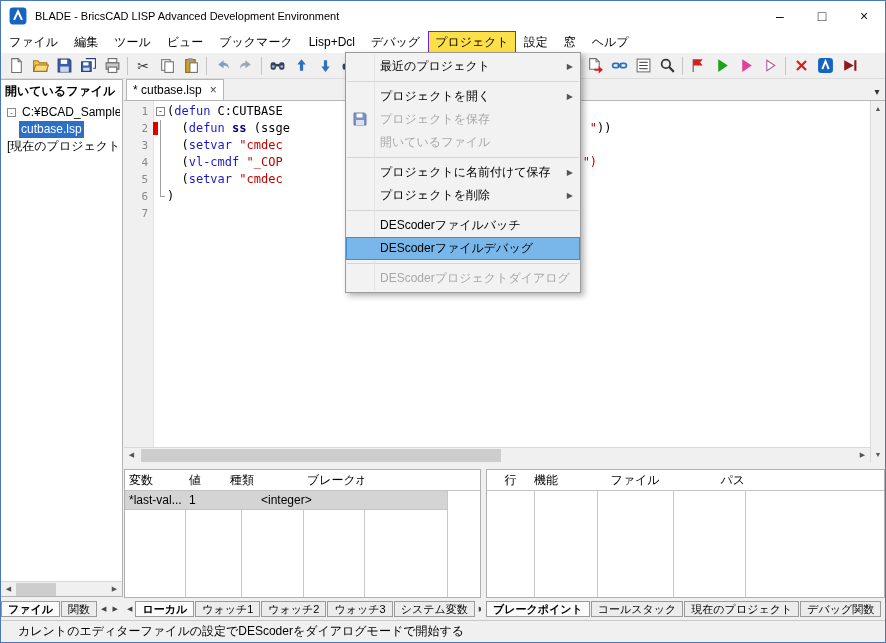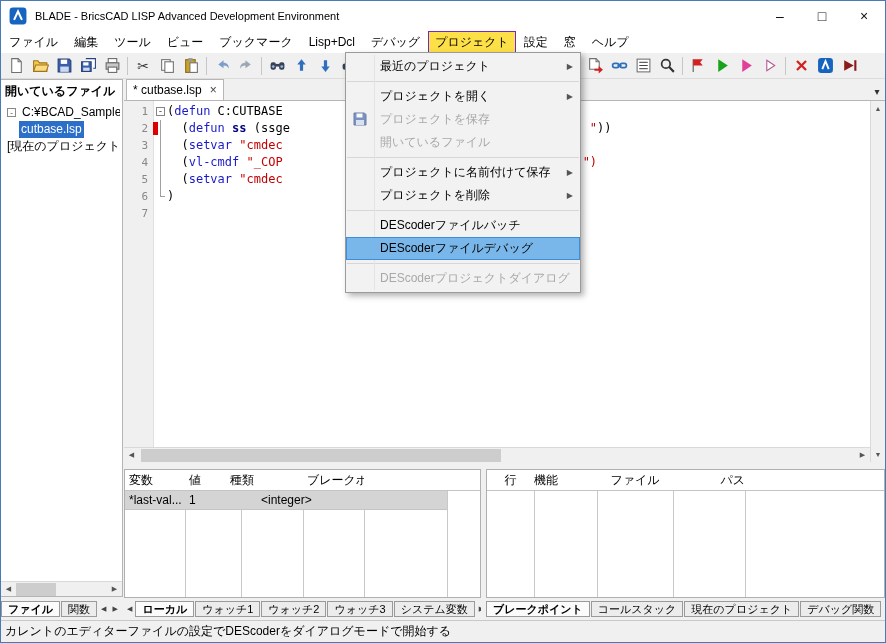--- a/index.html
+++ b/index.html
@@ -72,21 +72,21 @@
 .pd-cell{position:absolute;top:0;height:19px;overflow:hidden;white-space:nowrap;padding-left:4px;}
 
 .tabstrip{position:absolute;top:599px;height:18px;display:flex;align-items:center;background:#f0f0f0;overflow:hidden;}
 .ts-left{left:0;width:122px;}
 .ts-mid{left:123px;width:357px;}
 .ts-right{left:485px;width:399px;}
 .btab{border:1px solid #9a9a9a;background:#ececec;padding:0 6px;height:16px;line-height:14px;font-size:11px;margin-right:1px;white-space:nowrap;flex:none;}
 .btab.active{background:#fbfbfb;font-weight:bold;}
 .tsarrow{font-size:7px;color:#444;padding:0 3px;flex:none;}
 
-.statusbar{position:absolute;left:0;right:0;top:619px;height:22px;background:#f0f0f0;border-top:1px solid #c9c9c9;display:flex;align-items:center;padding-left:4px;white-space:nowrap;}
+.statusbar{position:absolute;left:0;right:0;top:619px;height:22px;background:#f0f0f0;border-top:1px solid #c9c9c9;display:flex;align-items:center;padding-left:17px;white-space:nowrap;}
 
 .projmenu{position:absolute;left:344px;top:51px;width:236px;background:#f2f2f2;border:1px solid #9b9b9b;box-shadow:3px 3px 6px rgba(0,0,0,.3);padding:2px 0;z-index:50;}
 .pm-gutterline{position:absolute;left:28px;top:2px;bottom:2px;width:1px;background:#e3e3e3;}
 .pm-item{position:relative;height:23px;line-height:23px;padding-left:34px;white-space:nowrap;font-size:12px;}
 .pm-item.disabled{color:#a8a8a8;}
 .pm-item.highlight{background:#79b7ea;border:1px solid #3c8ed9;line-height:21px;padding-left:33px;}
 .pm-sub{position:absolute;right:7px;top:0;font-size:8px;color:#555;}
 .pm-sep{height:1px;background:#d6d6d6;margin:3px 1px;}
 .pm-icon{position:absolute;left:6px;top:3px;width:16px;height:16px;opacity:.65;}
 .pm-icon svg{width:16px;height:16px;display:block;}

